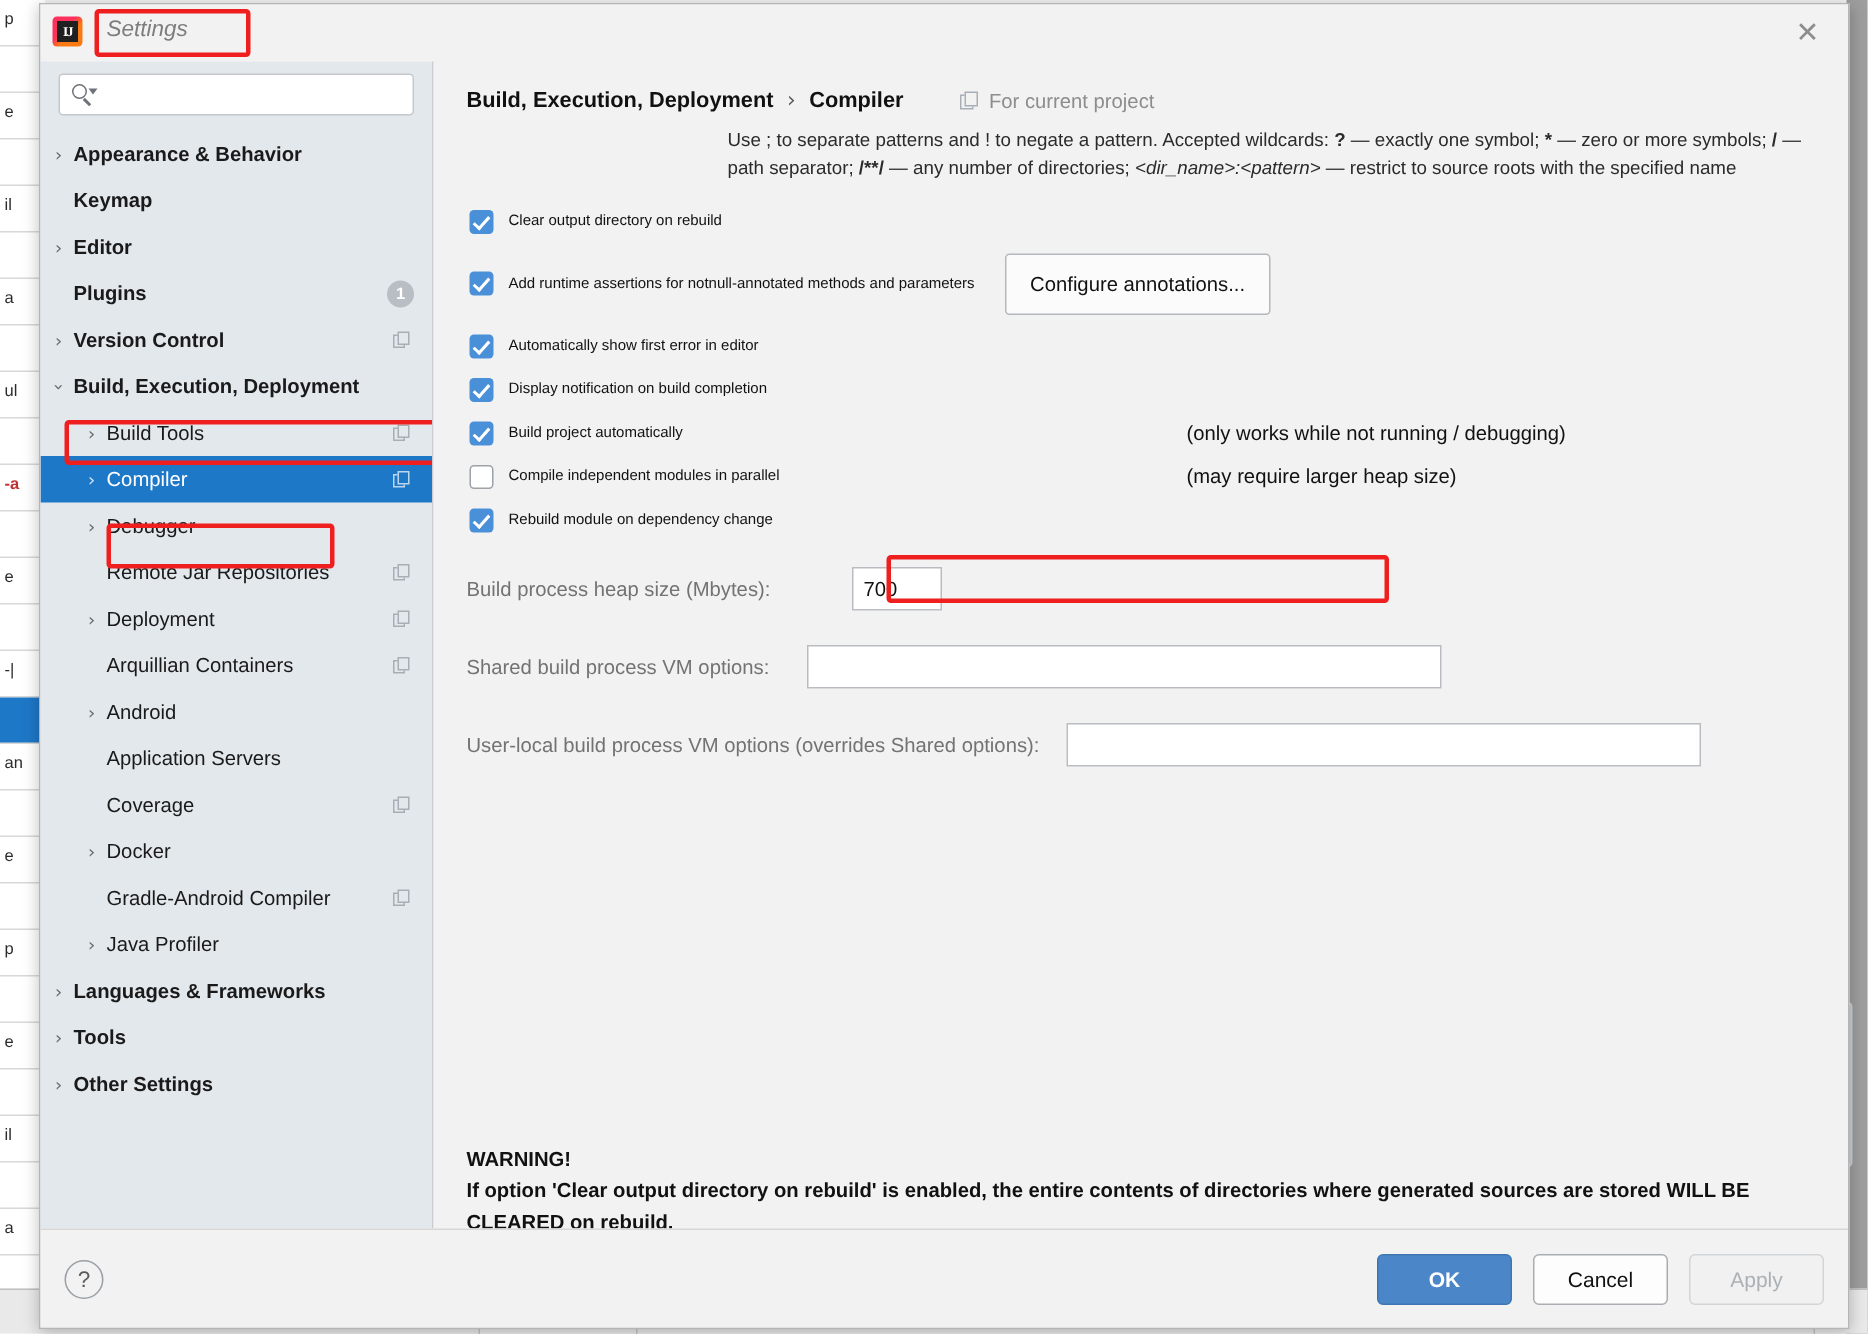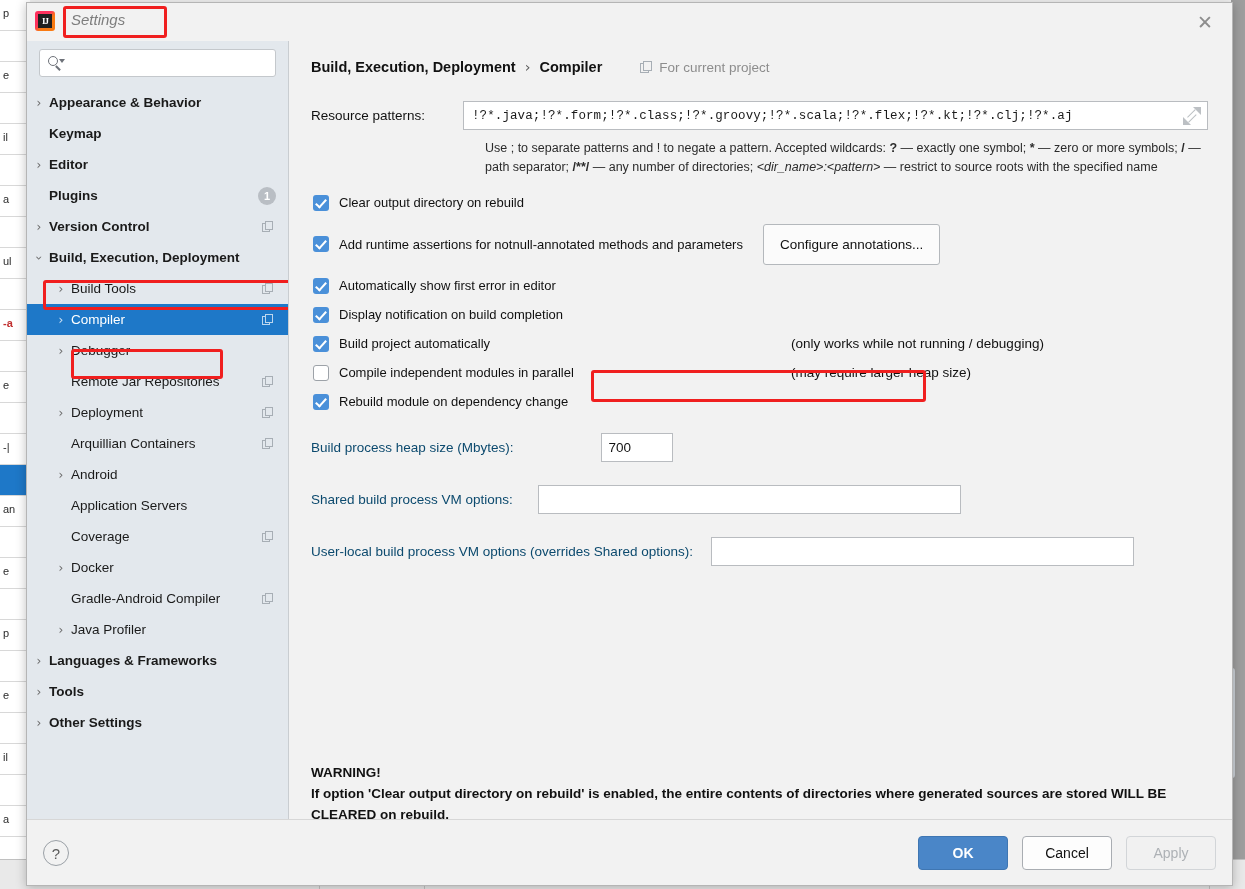--- a/index.html
+++ b/index.html
@@ -189,38 +189,38 @@
   .cb {
     width: 16px; height: 16px; border-radius: 3px; flex: 0 0 16px;
     position: relative; margin-right: 10px; cursor: pointer;
   }
   .cb.on { background: #4a90d9; }
   .cb.off { background: #fff; border: 1px solid #9da2a8; }
   .cb.on::after {
     content: ""; position: absolute; left: 5px; top: 2px; width: 4px; height: 9px;
     border: solid #fff; border-width: 0 2px 2px 0; transform: rotate(42deg);
   }
-  .cblabel { font-size: 13px; color: #111; }
+  .cblabel { font-size: 10px; color: #111; }
   .cbnote { position: absolute; left: 480px; font-size: 13.5px; color: #111; white-space: nowrap; }
   .btn-inline {
     margin-left: 20px; height: 41px; padding: 0 16px; background: #fbfbfb;
     border: 1px solid #b4b8bc; border-radius: 3px; font-size: 13.5px; color: #111;
     cursor: pointer; font-family: "Liberation Sans", sans-serif;
   }
   #hl-auto { position: absolute; left: 302px; top: 329px; width: 335px; height: 32px;
              border: 3px solid #f01f1f; border-radius: 3px; pointer-events: none; z-index: 9; }
 
   
   .frow { display: flex; align-items: center; margin-top: 23px; }
-  .flabel { font-size: 13.5px; color: #0c4a6e; }
+  .flabel { font-size: 13.5px; color: #737373; }
   .finput {
     background: #fff; border: 1px solid #b9bcc0; height: 29px;
     padding: 0 7px; font-size: 13.5px; color: #111; font-family: "Liberation Sans", sans-serif;
   }
-  #heap-input { width: 72px; margin-left: 87px; }
+  #heap-input { width: 60px; margin-left: 54px; }
   #shared-input { width: 423px; margin-left: 25px; }
   #userlocal-input { width: 423px; margin-left: 18px; }
 
   
   #warning {
     position: absolute; left: 22px; top: 722px; width: 900px;
     font-size: 13.5px; color: #111; font-weight: bold; line-height: 1.55;
   }
 
   
@@ -449,32 +449,20 @@
         <span>Compiler</span>
         <span id="for-project">
           <span class="pjicon">
               <b></b>
               <s></s>
             </span>
           <span>For current project</span>
         </span>
       </div>
 
-      <div id="res-row">
-        <div id="res-label">Resource patterns:</div>
-        <div id="res-field">
-          <span id="res-value">!?*.java;!?*.form;!?*.class;!?*.groovy;!?*.scala;!?*.flex;!?*.kt;!?*.clj;!?*.aj</span>
-          <span id="expand-icon">
-            <span class="a1"></span>
-              <span class="a2"></span>
-              <span class="h1"></span>
-              <span class="h2"></span>
-          </span>
-        </div>
-      </div>
 
       <div id="res-help">
         <span>Use ; to separate patterns and ! to negate a pattern. Accepted wildcards: </span><b>?</b><span> — exactly one symbol; </span><b>*</b><span> — zero or more symbols; </span><b>/</b><span> — path separator; </span><b>/**/</b><span> — any number of directories; </span><i>&lt;dir_name&gt;:&lt;pattern&gt;</i><span> — restrict to source roots with the specified name</span>
       </div>
 
       <div id="checkbox-list">
           <div class="cbrow">
             <span class="cb on"></span>
             <span class="cblabel">Clear output directory on rebuild</span>
           </div>

